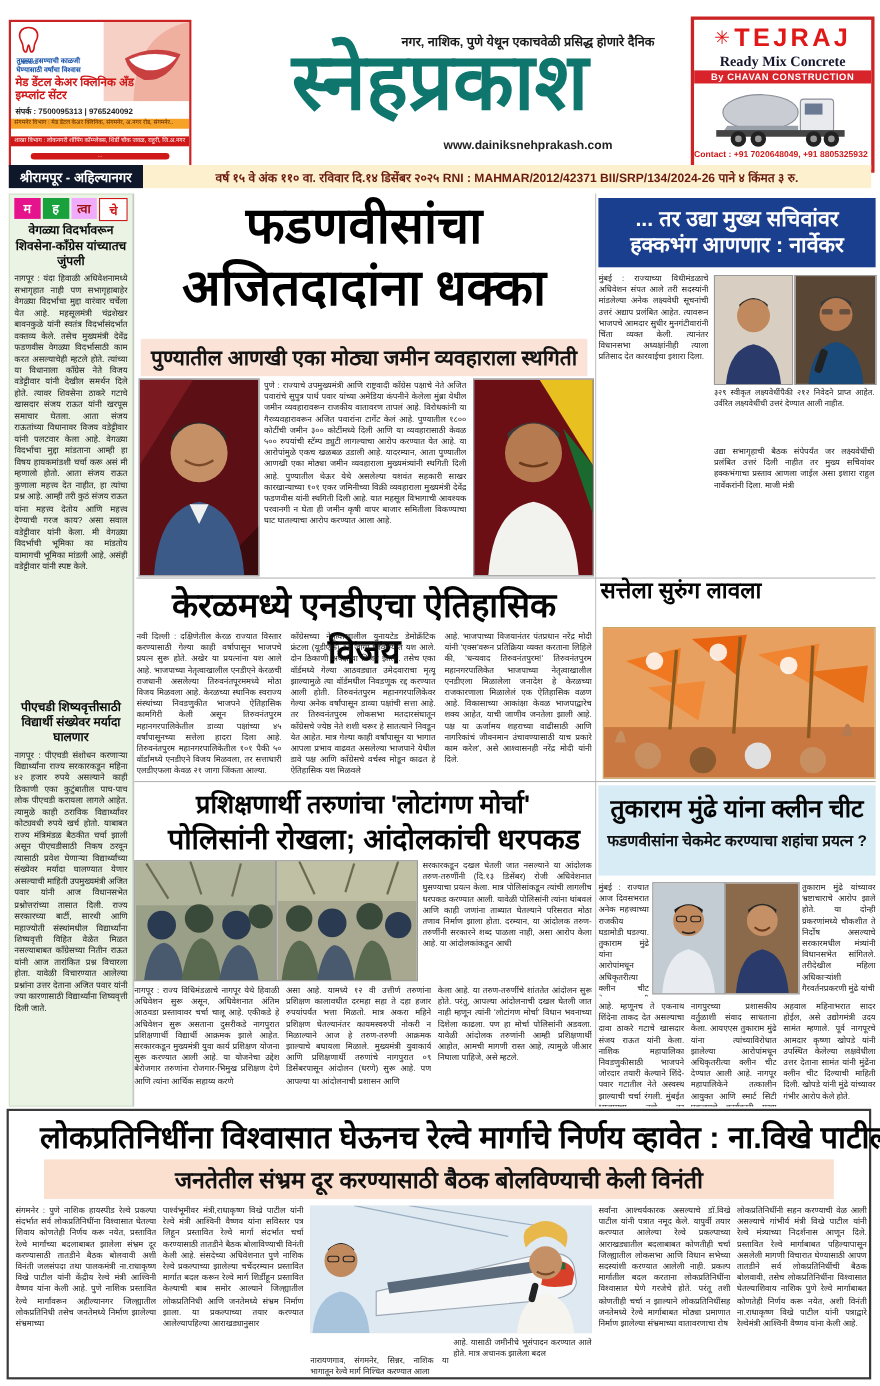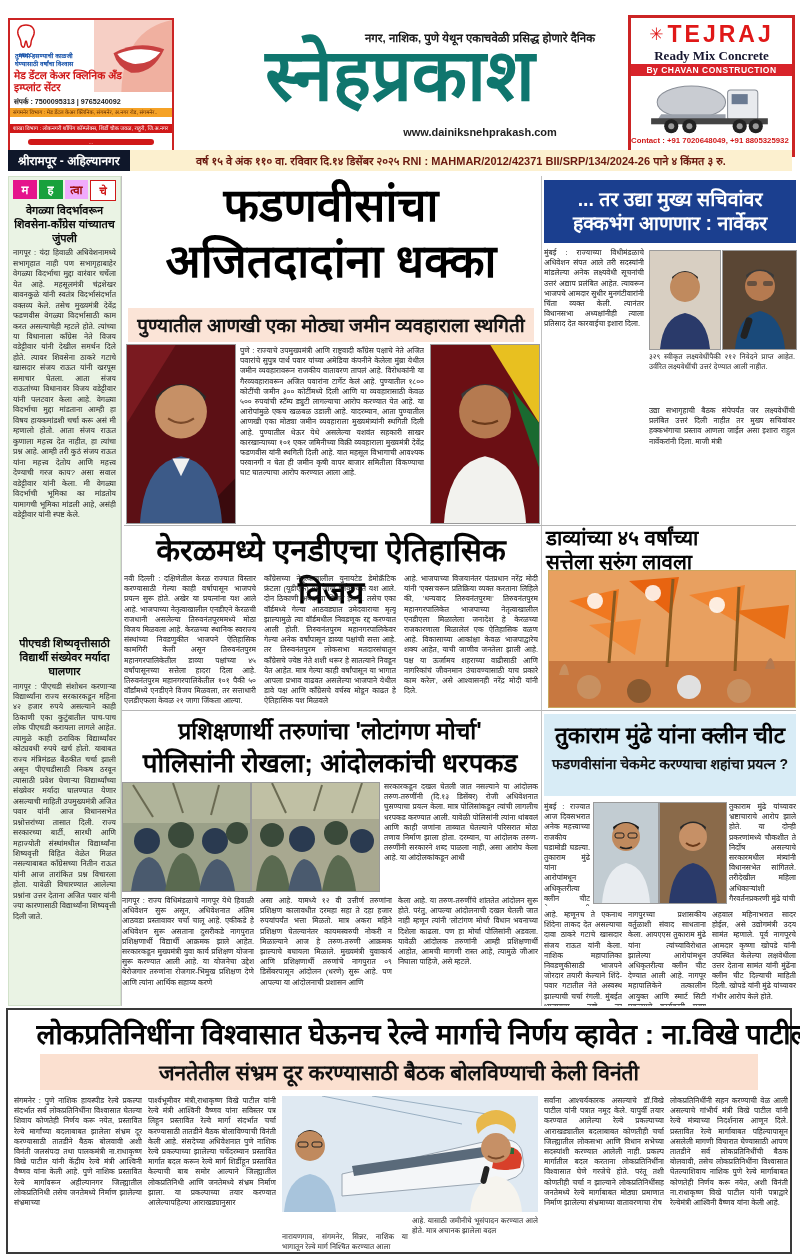--- a/index.html
+++ b/index.html
@@ -48,21 +48,21 @@
   .lead-h2{position:absolute;left:124px;top:238px;width:414px;text-align:center;font-size:46px;font-weight:900;color:#000;line-height:1.0;}
   .lead-sub{position:absolute;left:128px;top:308px;width:406px;background:#fbe4d7;text-align:center;font-size:19px;font-weight:800;color:#141414;padding:4px 0;}
 
   
   .narv-head{position:absolute;left:544px;top:180px;width:252px;background:#1b3f8f;color:#ffffff;text-align:center;font-size:19.5px;font-weight:900;line-height:1.25;padding:7px 2px;box-sizing:border-box;}
   
   .ker-h{position:absolute;left:124px;top:528px;width:414px;text-align:center;font-size:31px;font-weight:900;color:#050505;}
   .ker-side{position:absolute;left:546px;top:526px;width:250px;font-size:20.5px;font-weight:900;color:#050505;line-height:1.15;}
   
   .pro-h1{position:absolute;left:122px;top:714px;width:416px;text-align:center;font-size:23px;font-weight:900;color:#050505;}
-  .pro-h2{position:absolute;left:122px;top:744px;width:416px;text-align:center;font-size:26px;font-weight:900;color:#050505;}
+  .pro-h2{position:absolute;left:132px;top:744px;width:416px;text-align:center;font-size:26px;font-weight:900;color:#050505;}
   
   .mun-box{position:absolute;left:544px;top:714px;width:252px;height:82px;background:#d8ecf6;text-align:center;box-sizing:border-box;padding-top:5px;}
   .mun-h{font-size:22.5px;font-weight:900;color:#050505;}
   .mun-sub{font-size:14px;font-weight:800;color:#111;margin-top:4px;}
 
   
   .rail-box{position:absolute;left:6px;top:1008px;width:786px;height:246px;border:2px solid #3a3a3a;box-sizing:border-box;background:#fff;}
   .rail-h{position:absolute;left:10px;top:1014px;width:778px;text-align:center;font-size:28px;font-weight:900;color:#050505;margin-left:24px;}
   .rail-sub{position:absolute;left:40px;top:1054px;width:718px;background:#fbe0d0;text-align:center;font-size:21px;font-weight:800;color:#111;padding:4px 0;}
 </style>
@@ -206,21 +206,20 @@
       <rect x="20" y="66" width="7" height="22" rx="3" fill="#222" transform="rotate(18 23 77)"></rect>
     </svg>
   </div>
   <div class="cap" style="position:absolute;left:649px;top:352px;width:146px;height:52px;">३२९ स्वीकृत लक्ष्यवेधींपैकी २१२ निवेदने प्राप्त आहेत. उर्वरित लक्ष्यवेधींची उत्तरं देण्यात आली नाहीत.</div>
   <div class="bt" style="left:649px;top:406px;width:146px;height:116px;">उद्या सभागृहाची बैठक संपेपर्यंत जर लक्ष्यवेधींची प्रलंबित उत्तरं दिली नाहीत तर मुख्य सचिवांवर हक्कभंगाचा प्रस्ताव आणला जाईल असा इशारा राहुल नार्वेकरांनी दिला. माजी मंत्री</div>
 
   <div class="rule-h" style="left:124px;top:525px;width:672px;"></div>
 
   <div class="ker-h">केरळमध्ये एनडीएचा ऐतिहासिक विजय</div>
   <div class="ker-side">
-    <div>डाव्यांच्या ४५ वर्षांच्या</div>
     <div>सत्तेला सुरुंग लावला</div>
   </div>
   <div class="bt" style="left:124px;top:574px;width:132px;height:136px;">नवी दिल्ली : दक्षिणेतील केरळ राज्यात विस्तार करण्यासाठी गेल्या काही वर्षापासून भाजपचे प्रयत्न सुरू होते. अखेर या प्रयत्नांना यश आले आहे. भाजपाच्या नेतृत्वाखालील एनडीएने केरळची राजधानी असलेल्या तिरुवनंतपूरममध्ये मोठा विजय मिळवला आहे. केरळच्या स्थानिक स्वराज्य संस्थांच्या निवडणुकीत भाजपने ऐतिहासिक कामगिरी केली असून तिरुवनंतपुरम महानगरपालिकेतील डाव्या पक्षांच्या ४५ वर्षांपासूनच्या सत्तेला हादरा दिला आहे. तिरुवनंतपुरम महानगरपालिकेतील १०१ पैकी ५० वॉर्डांमध्ये एनडीएने विजय मिळवला, तर सत्ताधारी एलडीएफला केवळ २१ जागा जिंकता आल्या.</div>
   <div class="bt" style="left:264px;top:574px;width:132px;height:136px;">काँग्रेसच्या नेतृत्वाखालील युनायटेड डेमोक्रॅटिक फ्रंटला (यूडीएफ) १९ जागा जिंकण्यात यश आले. दोन ठिकाणी अपक्षांचा विजय झाला. तसेच एका वॉर्डमध्ये गेल्या आठवड्यात उमेदवाराचा मृत्यू झाल्यामुळे त्या वॉर्डमधील निवडणूक रद्द करण्यात आली होती. तिरुवनंतपुरम महानगरपालिकेवर गेल्या अनेक वर्षांपासून डाव्या पक्षांची सत्ता आहे. तर तिरुवनंतपुरम लोकसभा मतदारसंघातून काँग्रेसचे ज्येष्ठ नेते शशी थरूर हे सातत्याने निवडून येत आहेत. मात्र गेल्या काही वर्षांपासून या भागात आपला प्रभाव वाढवत असलेल्या भाजपाने येथील डावे पक्ष आणि काँग्रेसचे वर्चस्व मोडून काढत हे ऐतिहासिक यश मिळवले</div>
   <div class="bt" style="left:404px;top:574px;width:134px;height:136px;">आहे. भाजपाच्या विजयानंतर पंतप्रधान नरेंद्र मोदी यांनी 'एक्स'वरून प्रतिक्रिया व्यक्त करताना लिहिले की, 'धन्यवाद तिरुवनंतपुरम!' तिरुवनंतपुरम महानगरपालिकेत भाजपाच्या नेतृत्वाखालील एनडीएला मिळालेला जनादेश हे केरळच्या राजकारणाला मिळालेलं एक ऐतिहासिक वळण आहे. विकासाच्या आकांक्षा केवळ भाजपाद्वारेच शक्य आहेत, याची जाणीव जनतेला झाली आहे. पक्ष या ऊर्जामय शहराच्या वाढीसाठी आणि नागरिकांचं जीवनमान उंचावण्यासाठी याच प्रकारे काम करेल', असे आश्वासनही नरेंद्र मोदी यांनी दिले.</div>
 
   <div class="photo" style="left:548px;top:570px;width:246px;height:136px;border:1px solid #c8a860;">
     <svg viewBox="0 0 246 136" preserveAspectRatio="none">
       <rect width="246" height="136" fill="#e8a060"></rect>
       <rect y="90" width="246" height="46" fill="#c87840"></rect>

